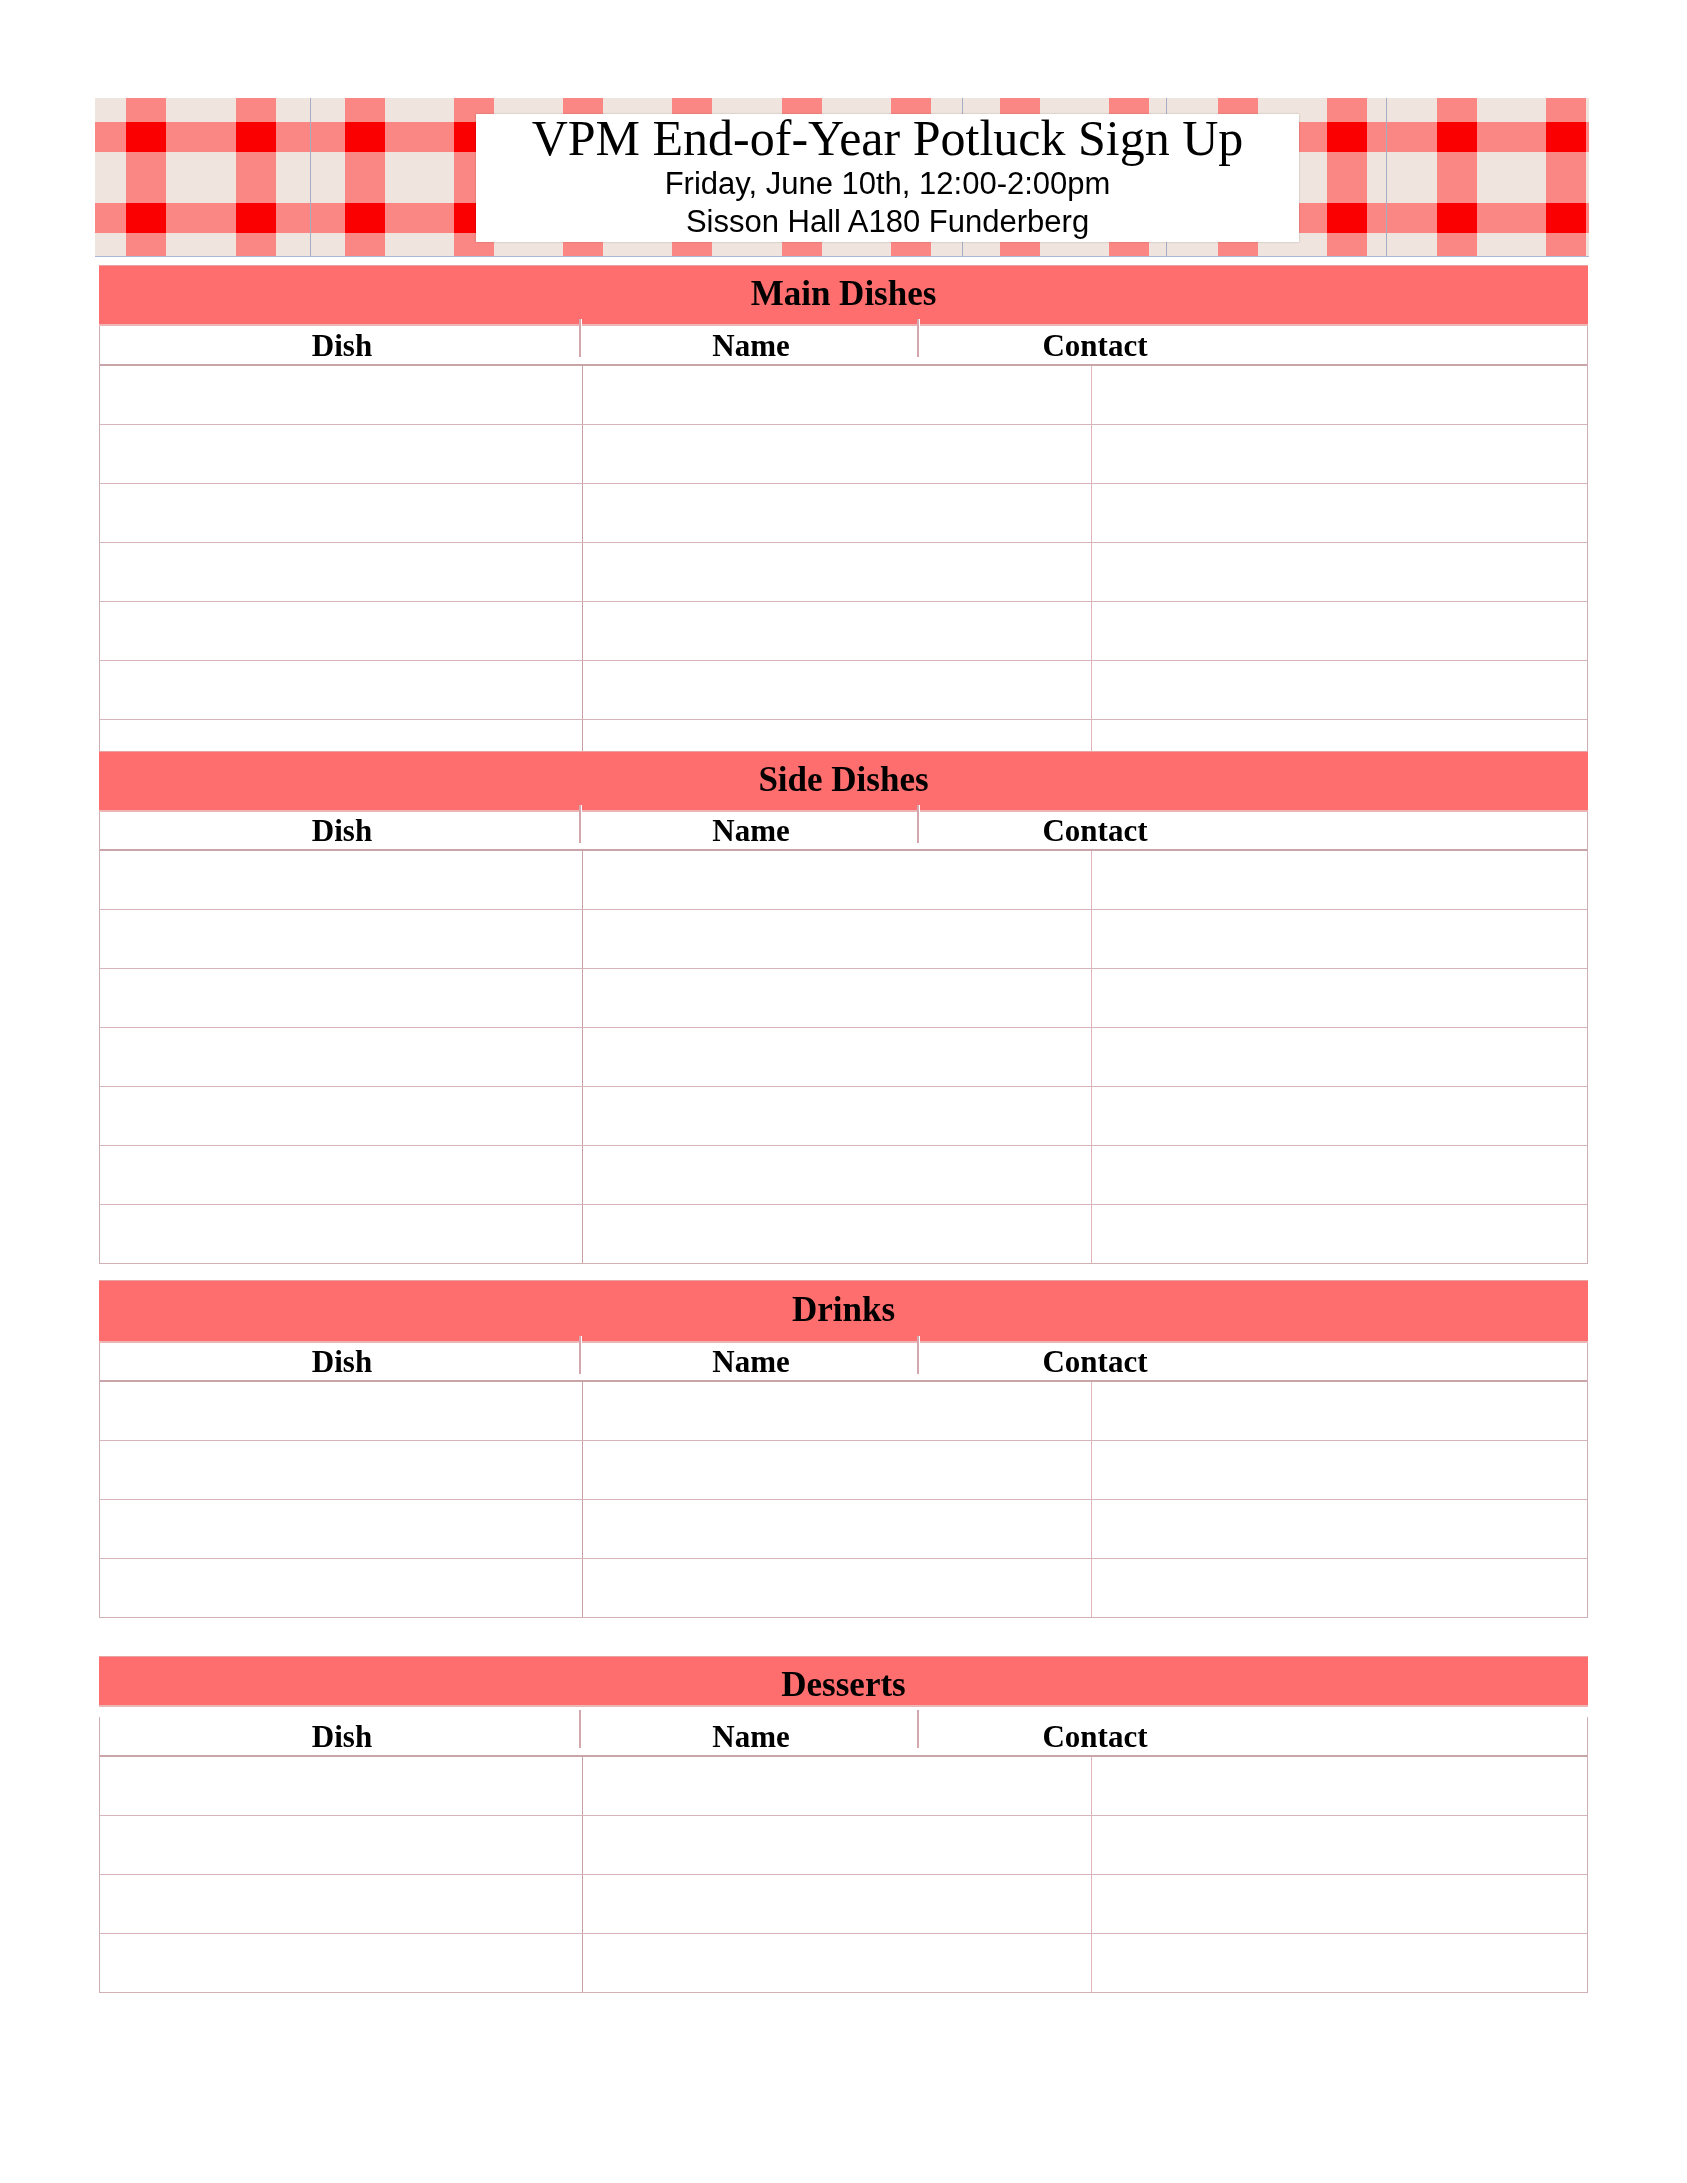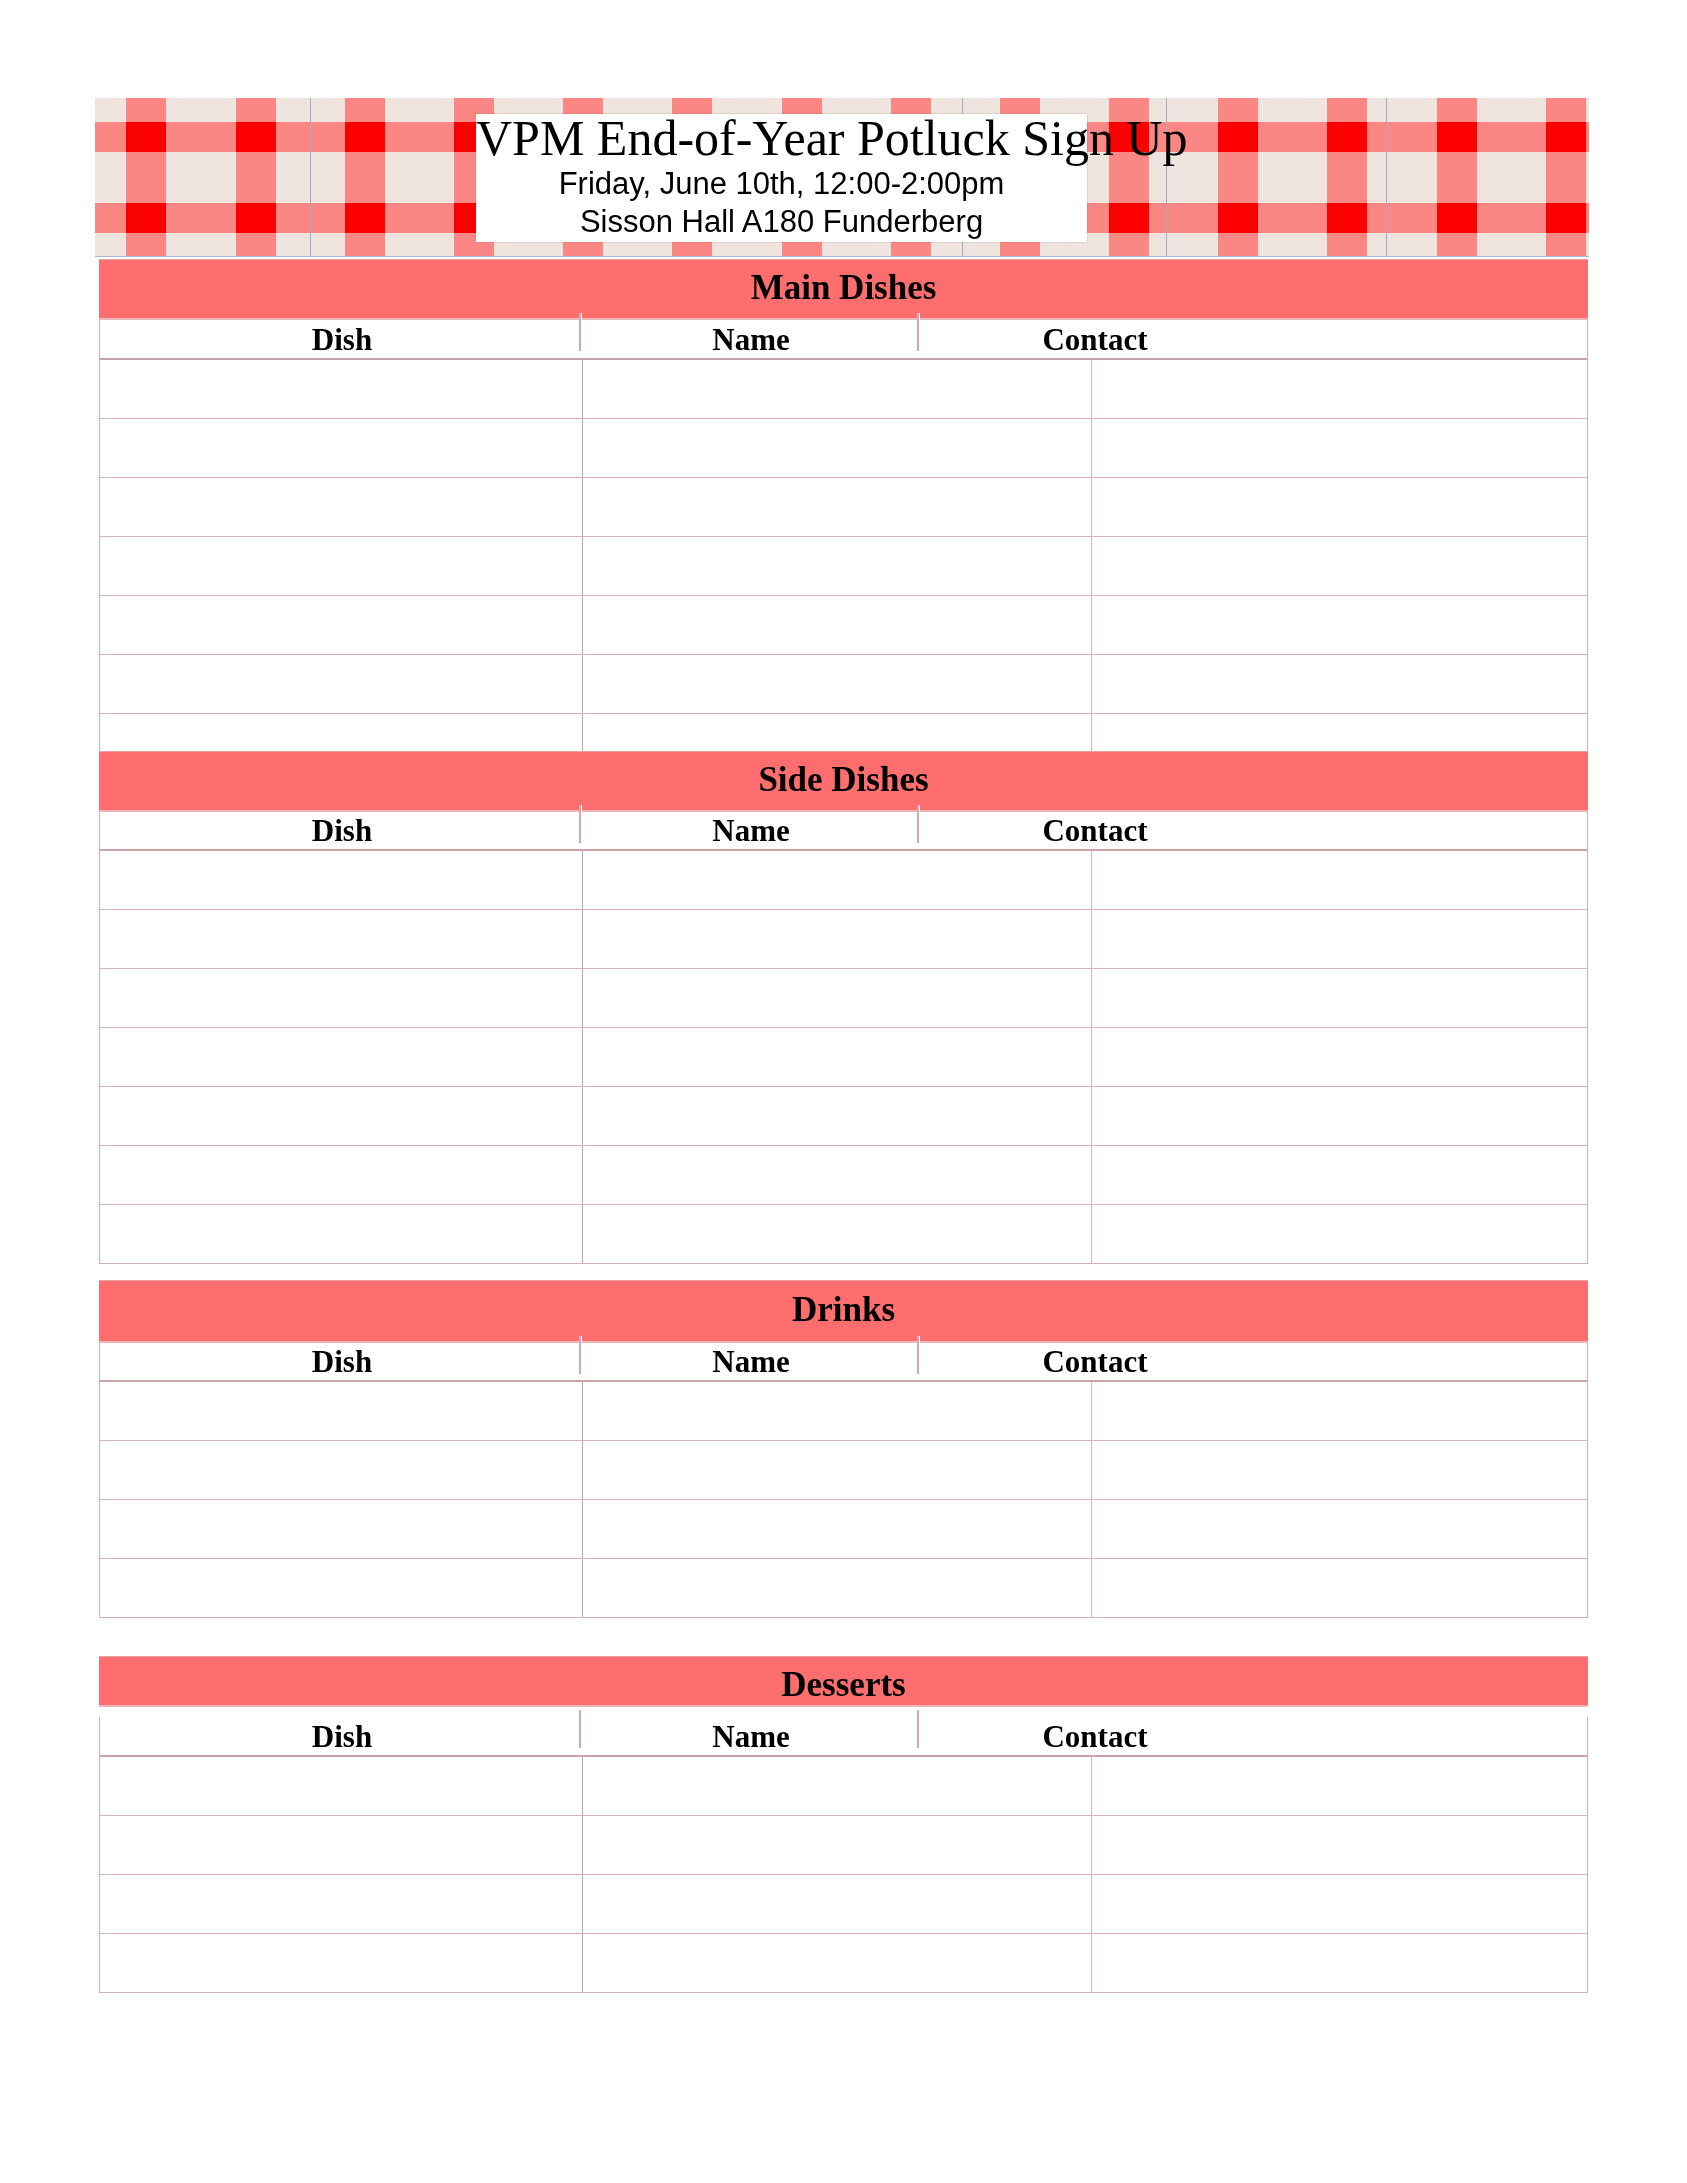--- a/index.html
+++ b/index.html
@@ -20,21 +20,21 @@
     background: rgba(255, 90, 90, 0.68);
   }
   .banner .cross {
     position: absolute; width: 40px; height: 30px; background: #fb0000;
   }
   .banner .seam {
     position: absolute; top: 0; height: 100%; width: 0.9px; background: #a5adc4;
   }
 
   .title-box {
-    position: absolute; left: 476px; top: 114px; width: 611px; height: 128px;
+    position: absolute; left: 476px; top: 114px; width: 823px; height: 128px;
     background: #ffffff;
     box-shadow: 0 0 1.7px rgba(0,0,0,0.25);
     text-align: center;
     z-index: 2;
   }
   .title-box .title {
     font-family: "Liberation Serif", "DejaVu Serif", serif;
     font-size: 50px; line-height: 54px; color: #000;
     margin-top: -3.5px; white-space: nowrap;
   }
@@ -140,21 +140,21 @@
     <div class="seam" style="left: 1071px;"></div>
     <div class="seam" style="left: 1291px;"></div>
   </div>
 
 <div class="title-box">
   <div class="title">VPM End-of-Year Potluck Sign Up</div>
   <div class="sub">Friday, June 10th, 12:00-2:00pm</div>
   <div class="sub">Sisson Hall A180 Funderberg</div>
 </div>
 
-<div class="section" style="top:259px;height:514px;">
+<div class="section" style="top:265px;height:514px;">
   <div class="bar" style="height:61px;line-height:56px;">
     <span>Main Dishes</span>
   </div>
   <div class="head" style="top:61px;height:40px;">
     <span class="lbl" style="left:242px">Dish</span>
     <span class="tick" style="left:479px;top:-7px;height:38px"></span>
     <span class="lbl" style="left:651px">Name</span>
     <span class="tick" style="left:817px;top:-7px;height:38px"></span>
     <span class="lbl" style="left:995px">Contact</span>
   </div>

